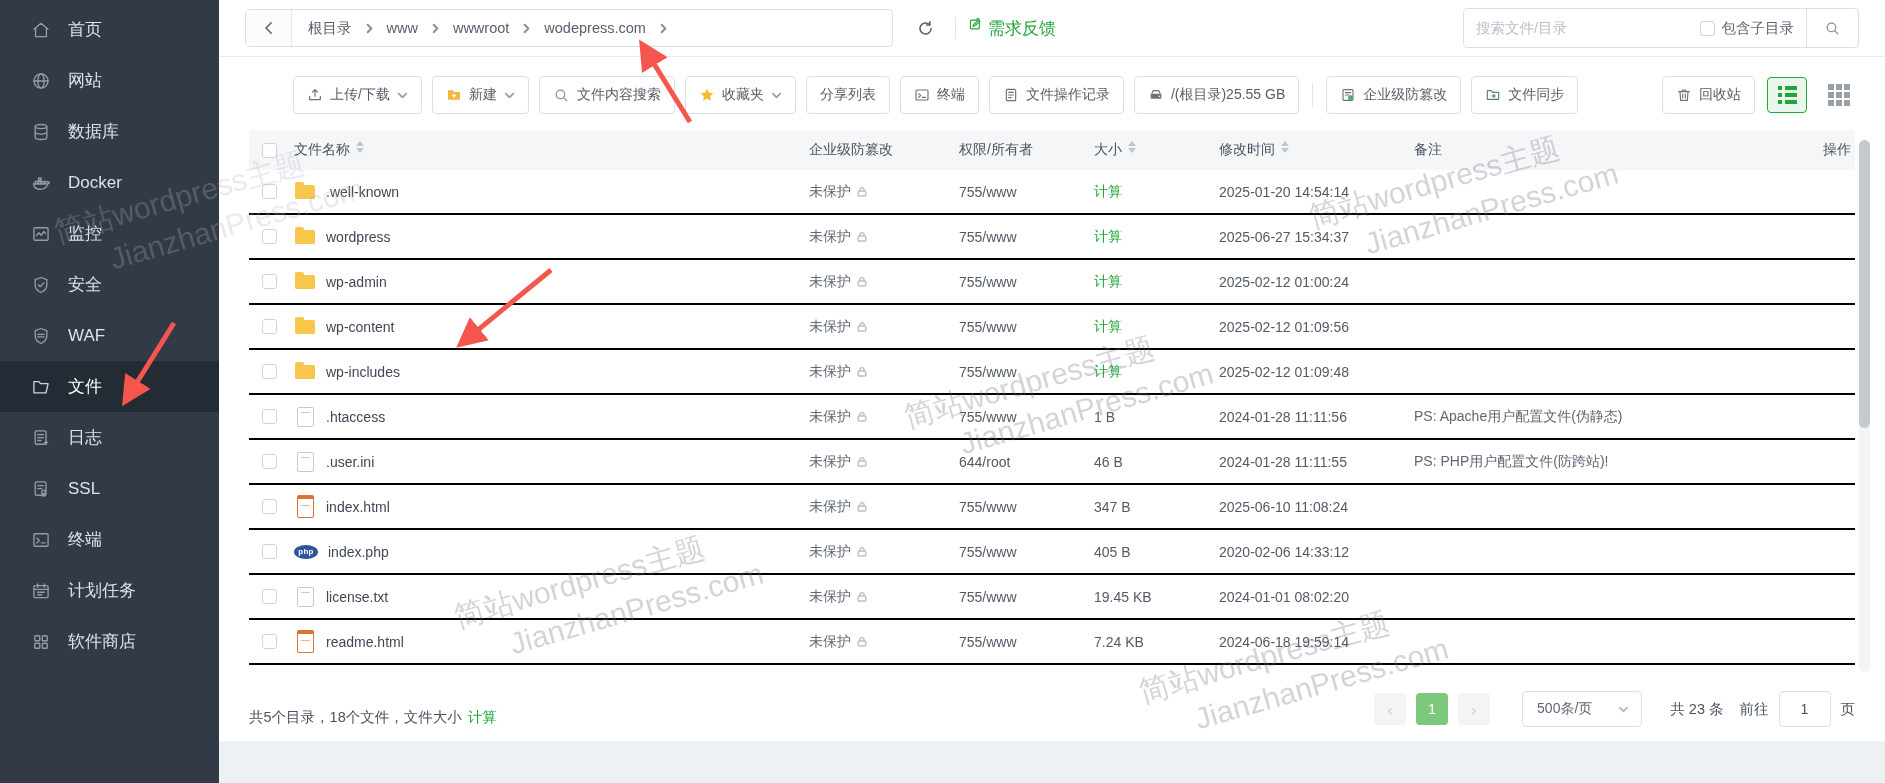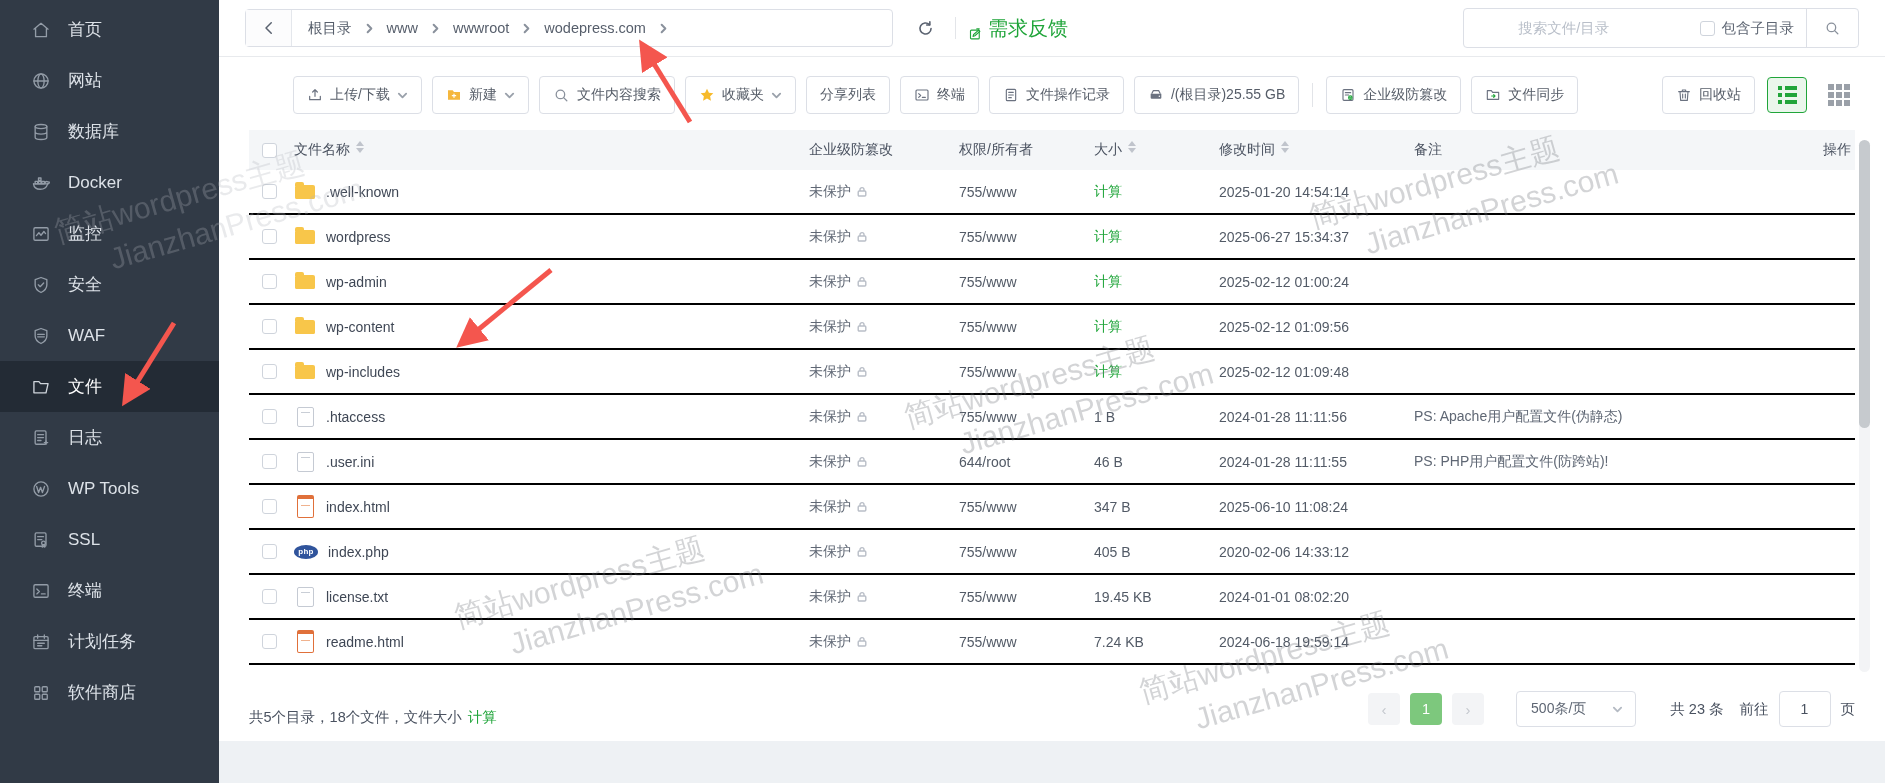--- a/index.html
+++ b/index.html
@@ -21,24 +21,24 @@
   .topbar { height:57px; border-bottom:1px solid #e8eaed; display:flex; align-items:center; padding:0 26px; flex-shrink:0; }
   .crumb-box { display:flex; align-items:center; border:1px solid #dcdfe6; border-radius:4px; height:38px; width:648px; background:#fff; }
   .back-btn { width:46px; height:100%; display:flex; align-items:center; justify-content:center; border-right:1px solid #e4e7ec; cursor:pointer; background:#fcfcfd; }
   .back-btn svg { width:18px; height:18px; stroke:#5a6270; stroke-width:2; fill:none; stroke-linecap:round; stroke-linejoin:round; }
   .crumbs { display:flex; align-items:center; gap:12px; padding:0 16px; font-size:14.5px; color:#565e6b; }
   .crumb { cursor:pointer; }
   .crumb-sep svg { width:11px; height:11px; stroke:#8a919c; stroke-width:2.2; fill:none; stroke-linecap:round; stroke-linejoin:round; display:block; }
   .refresh-btn { margin-left:14px; width:36px; height:36px; display:flex; align-items:center; justify-content:center; cursor:pointer; }
   .refresh-btn svg { width:19px; height:19px; stroke:#5a6270; stroke-width:2; fill:none; stroke-linecap:round; }
   .top-divider { width:1px; height:22px; background:#e3e5e9; margin:0 12px; }
-  .feedback { display:flex; align-items:flex-end; gap:5px; color:#20a53a; font-size:20px; cursor:pointer; }
+  .feedback { display:flex; align-items:flex-start; gap:5px; color:#20a53a; font-size:17px; cursor:pointer; }
   .feedback svg { width:15px; height:15px; stroke:#20a53a; stroke-width:1.8; fill:none; stroke-linecap:round; stroke-linejoin:round; }
   .search-group { margin-left:auto; display:flex; align-items:center; border:1px solid #dcdfe6; border-radius:4px; height:40px; width:396px; background:#fff; }
-  .search-input { border:none; outline:none; flex:1; min-width:0; padding:0 12px; font-size:14.5px; color:#333; font-family:inherit;text-align:center; }
+  .search-input { border:none; outline:none; flex:1; min-width:0; padding:0 12px; font-size:14.5px; color:#333; font-family:inherit; }
   .search-input::placeholder { color:#b9bfc9; }
   .include-sub { display:flex; align-items:center; gap:7px; color:#5f6774; font-size:14.5px; padding-right:12px; cursor:pointer; white-space:nowrap;padding-left:36px; }
   .cbox { width:15px; height:15px; border:1px solid #cfd4dc; border-radius:3px; background:#fff; flex-shrink:0; cursor:pointer; }
   .search-btn { width:52px; height:100%; border-left:1px solid #dcdfe6; display:flex; align-items:center; justify-content:center; cursor:pointer; }
   .search-btn svg, .tb-btn .mag { width:17px; height:17px; stroke:#8a919c; stroke-width:1.8; fill:none; stroke-linecap:round; }
 
   
   .toolbar { display:flex; align-items:center; gap:10px; padding:19px 26px 14px; flex-shrink:0;margin-left:48px; }
   .tb-btn { height:38px; border:1px solid #dcdfe6; border-radius:4px; background:#fff; display:inline-flex; align-items:center; gap:7px; padding:0 13px; font-size:14px; color:#565d68; cursor:pointer; white-space:nowrap; }
   .tb-btn svg { width:16px; height:16px; flex-shrink:0; }
@@ -88,21 +88,21 @@
 
   
   .bottom { display:flex; align-items:flex-end; margin:18px 30px 0; height:44px; flex-shrink:0; font-size:14.5px; color:#4a5260; }
   .summary { display:flex; gap:6px; align-items:center; }
   .green-link { color:#20a53a; cursor:pointer; }
   .pager { margin-left:auto; display:flex; align-items:center; gap:10px; }
   .pg-btn { width:32px; height:32px; border-radius:4px; background:#f3f4f6; color:#c3c7cd; display:flex; align-items:center; justify-content:center; font-size:15px; cursor:pointer; }
   .pg-cur { width:32px; height:32px; border-radius:4px; background:#7dc87d; color:#fff; display:flex; align-items:center; justify-content:center; font-size:14.5px; cursor:pointer; }
   .pg-select { height:36px; border:1px solid #dcdfe6; border-radius:4px; display:flex; align-items:center; gap:26px; padding:0 12px 0 14px; color:#5f6774; font-size:14px; margin-left:22px; cursor:pointer; }
   .pg-select svg { width:11px; height:11px; stroke:#b4bac3; stroke-width:2; fill:none; stroke-linecap:round; stroke-linejoin:round; }
-  .pg-total { margin-left:24px; color:#4a5260; }
+  .pg-total { margin-left:18px; color:#4a5260; }
   .pg-goto { display:flex; align-items:center; gap:10px; margin-left:6px; }
   .goto-input { width:52px; height:36px; border:1px solid #dcdfe6; border-radius:4px; text-align:center; font-size:14px; color:#4a5260; outline:none; font-family:inherit; }
   .gray-strip { flex:1; background:#eef1f4; margin-top:14px; }
 
   
   .vscroll { position:absolute; right:15px; top:140px; width:11px; height:532px; background:#f3f4f6; border-radius:6px; z-index:3; }
   .vscroll .thumb { width:11px; height:288px; background:#c6cace; border-radius:6px; cursor:pointer; }
 
   
   .wm { position:absolute; z-index:5; pointer-events:none; color:rgba(110,113,120,.30); font-size:30px; line-height:1.35; transform:rotate(-16deg); white-space:nowrap; }
@@ -173,27 +173,20 @@
         </svg>
       <span>文件</span>
     </div>
     <div class="side-item">
       <svg viewBox="0 0 24 24">
           <rect x="5" y="3.5" width="13" height="16" rx="1.5"></rect>
           <path d="M8 8h7M8 11.5h7M8 15h4"></path>
           <path d="M16 17.5h4M18 15.5v4"></path>
         </svg>
       <span>日志</span>
-    </div>
-    <div class="side-item">
-      <svg viewBox="0 0 24 24">
-          <circle cx="12" cy="12" r="8.5"></circle>
-          <path d="M6.8 9l2.3 7.2L11.5 10l2.2 6.2L16.2 9"></path>
-        </svg>
-      <span>WP Tools</span>
     </div>
     <div class="side-item">
       <svg viewBox="0 0 24 24">
           <rect x="5" y="3.5" width="13" height="16" rx="1.5"></rect>
           <path d="M8 8h7M8 11.5h5"></path>
           <circle cx="15" cy="15.5" r="2.2"></circle>
           <path d="M14 17.5l-.5 3 1.5-1 1.5 1-.5-3"></path>
         </svg>
       <span>SSL</span>
     </div>

